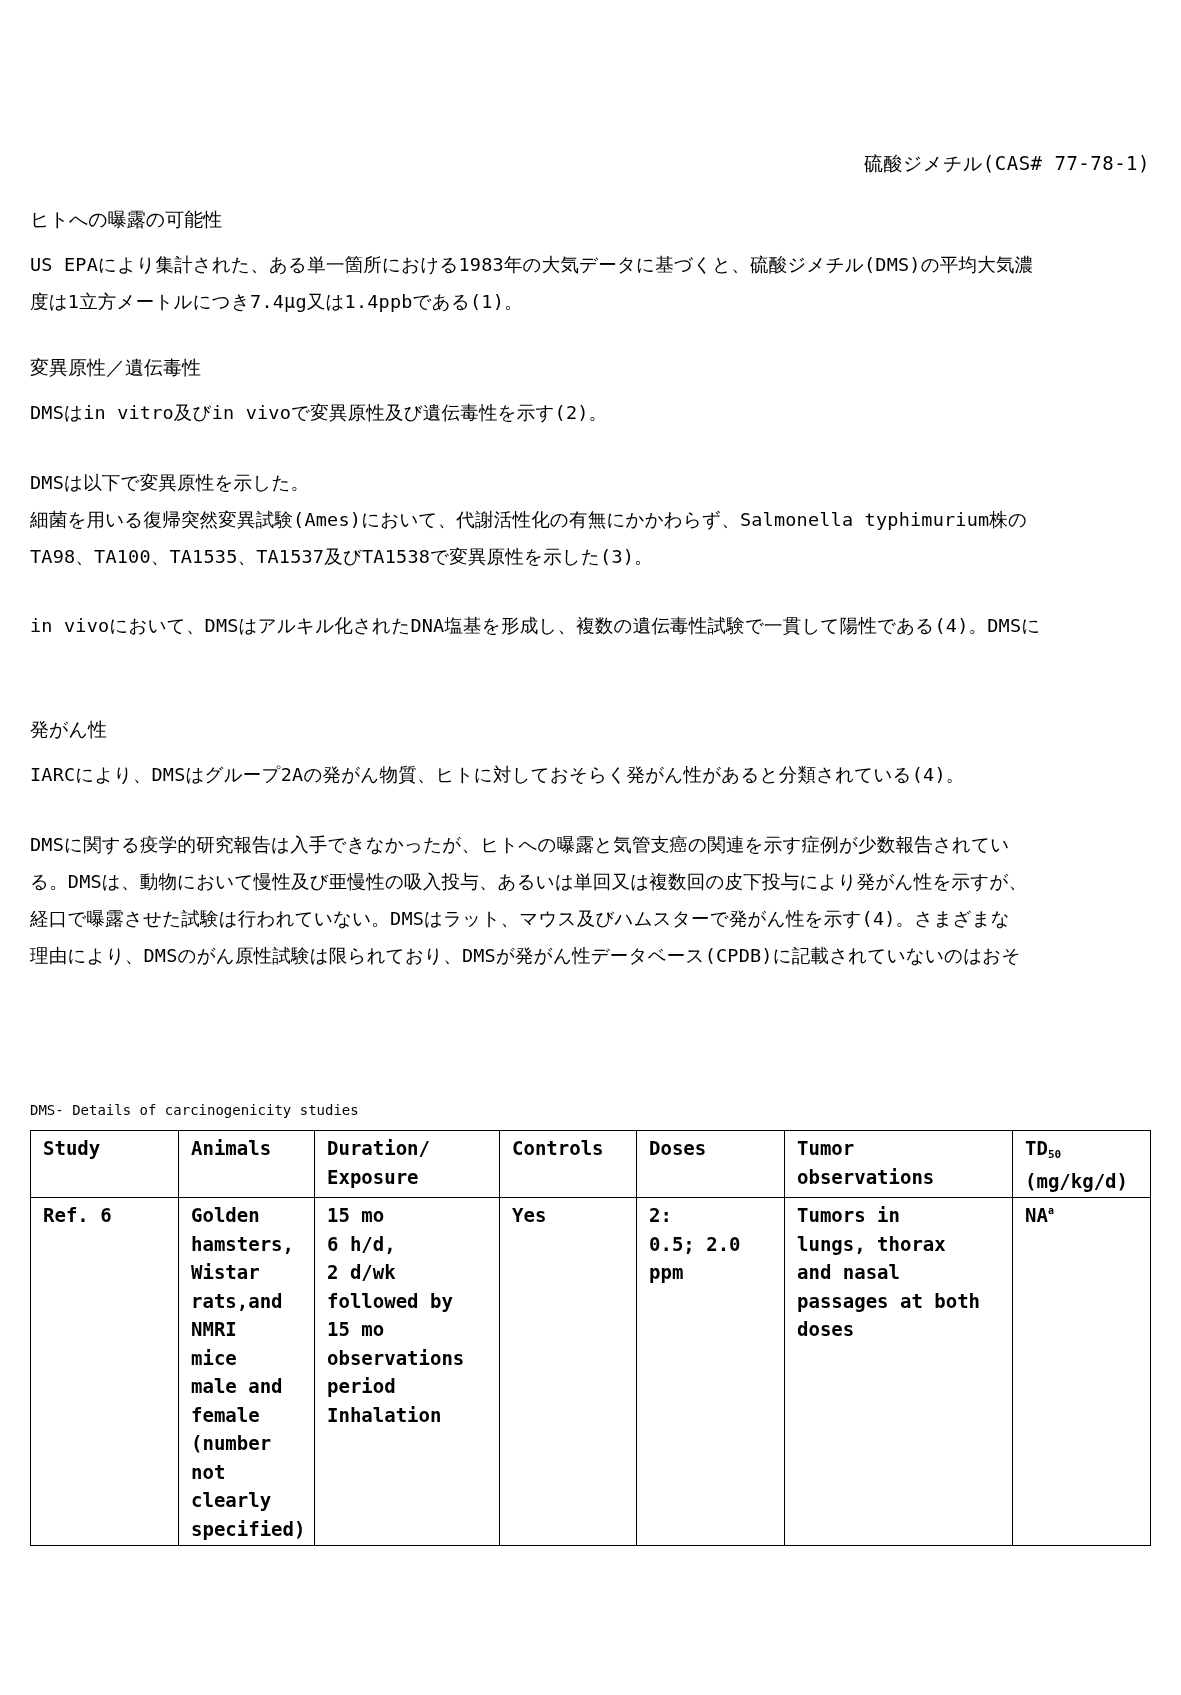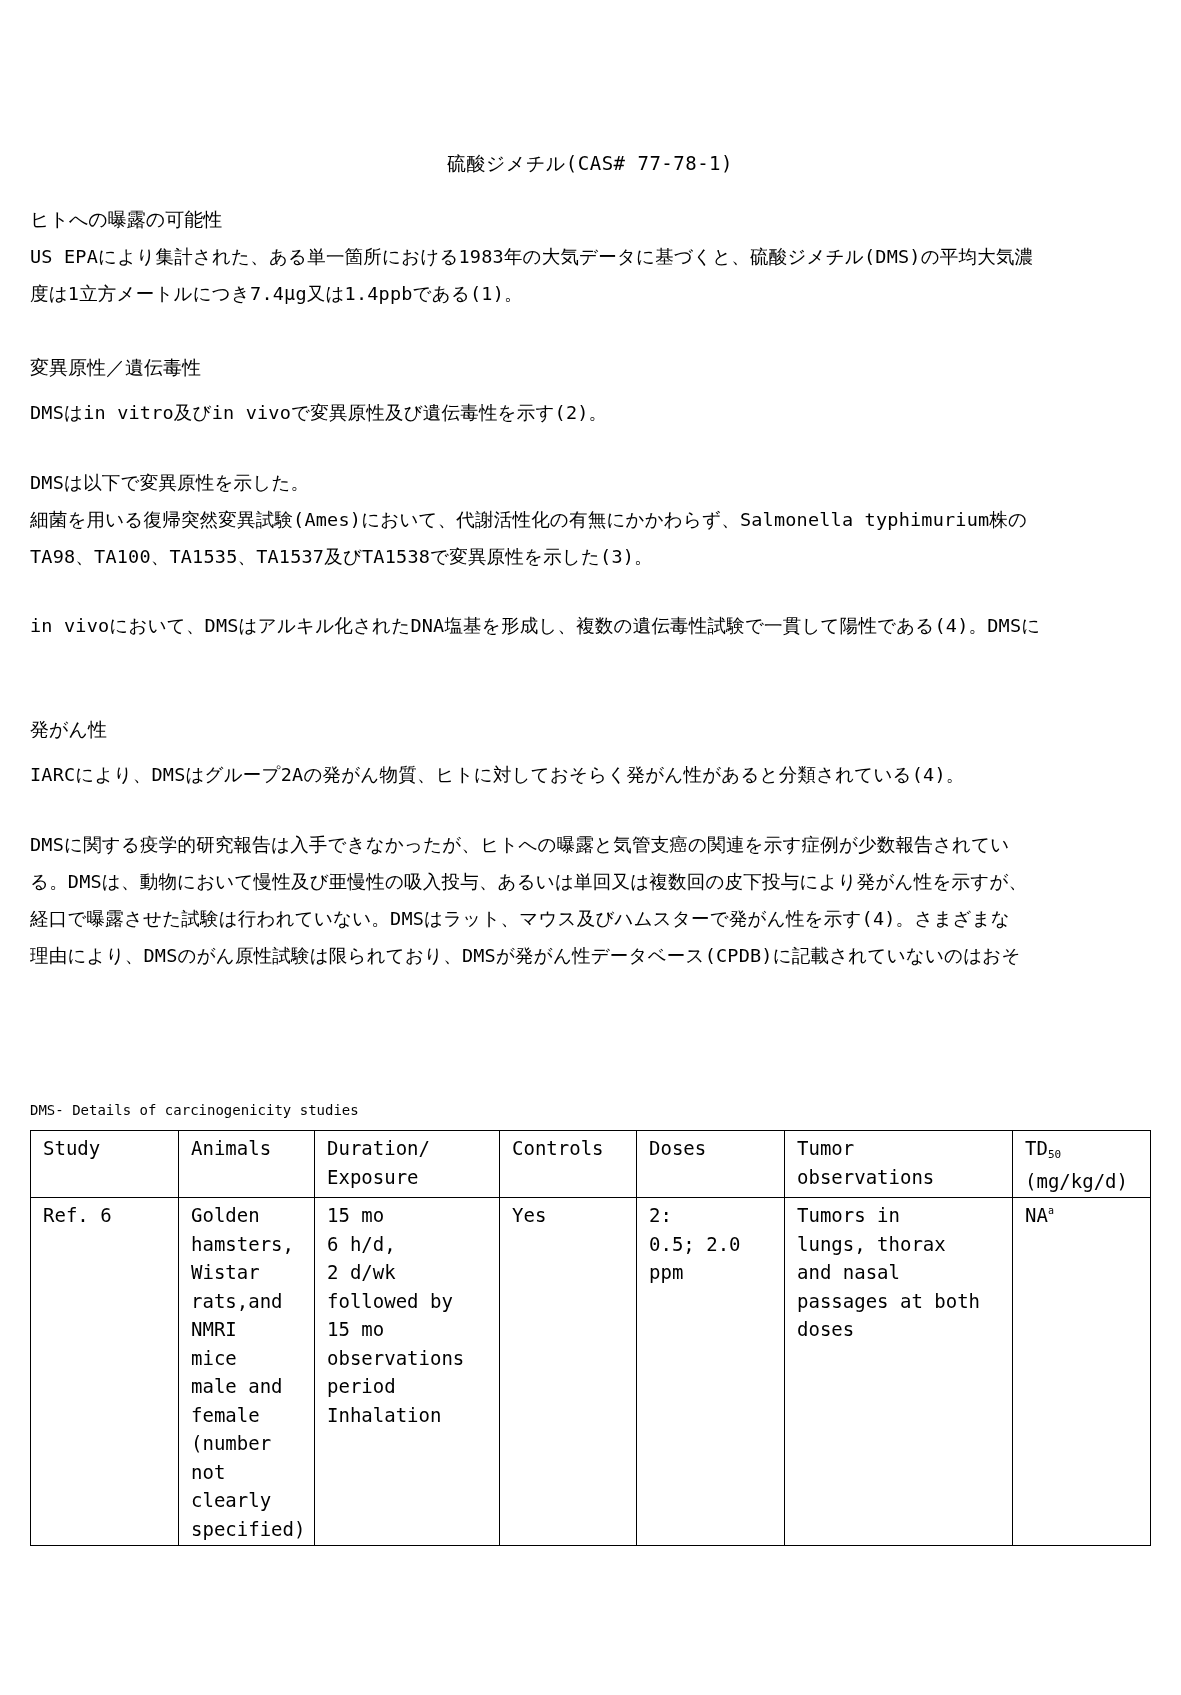--- a/index.html
+++ b/index.html
@@ -2,45 +2,45 @@
 <html><head>
   <meta charset="utf-8">
   <style>
     html, body { margin: 0; padding: 0; background: #ffffff; }
     body {
       width: 1181px; height: 1695px; position: relative; overflow: hidden;
       font-family: "DejaVu Sans Mono", "Liberation Mono", monospace;
       color: #000; font-size: 18px;
     }
     .page { position: absolute; left: 30px; top: 0; width: 1120px; }
-    .title { position: absolute; top: 151px; left: 0; width: 1120px; text-align: center; font-size: 19px; letter-spacing: 0.5px; }
+    .title { position: absolute; top: 151px; left: 0; width: 1120px; text-align: right; font-size: 19px; letter-spacing: 0.5px; }
     .h { position: absolute; left: 0; font-size: 19px; }
     .p { position: absolute; left: 0; width: 1120px; font-size: 18.5px; line-height: 37px; text-align: justify; letter-spacing: 0.2px; }
     .line { display: block; white-space: nowrap; }
     .caption { position: absolute; left: 0; top: 1102px; font-size: 14px; }
     table {
       position: absolute; left: 0; top: 1130px; width: 1120px;
       border-collapse: collapse; font-size: 19px; table-layout: fixed;
     }
     td {
       border: 1.5px solid #000; vertical-align: top;
-      padding: 3px 12px 2px 12px; line-height: 28.5px;
+      padding: 3px 12px 2px 12px; line-height: 28.5px; font-weight: bold;
     }
     .cell-line { display: block; white-space: nowrap; }
     sub { font-size: 11px; vertical-align: baseline; position: relative; top: 3px; }
     sup { font-size: 10px; vertical-align: top; position: relative; top: -4px; }
   </style>
 </head>
 <body>
 
 <div class="page">
   <div class="title">硫酸ジメチル(CAS# 77-78-1)</div>
 
   <div class="h" style="top:207px">ヒトへの曝露の可能性</div>
-  <div class="p" style="top:238px">
+  <div class="p" style="top:246px">
     <span class="line">US EPAにより集計された、ある単一箇所における1983年の大気データに基づくと、硫酸ジメチル(DMS)の平均大気濃</span>
     <span class="line">度は1立方メートルにつき7.4μg又は1.4ppbである(1)。</span>
   </div>
 
   <div class="h" style="top:355px">変異原性／遺伝毒性</div>
   <div class="p" style="top:394px">
     <span class="line">DMSはin vitro及びin vivoで変異原性及び遺伝毒性を示す(2)。</span>
   </div>
   <div class="p" style="top:464px">
     <span class="line">DMSは以下で変異原性を示した。</span>

